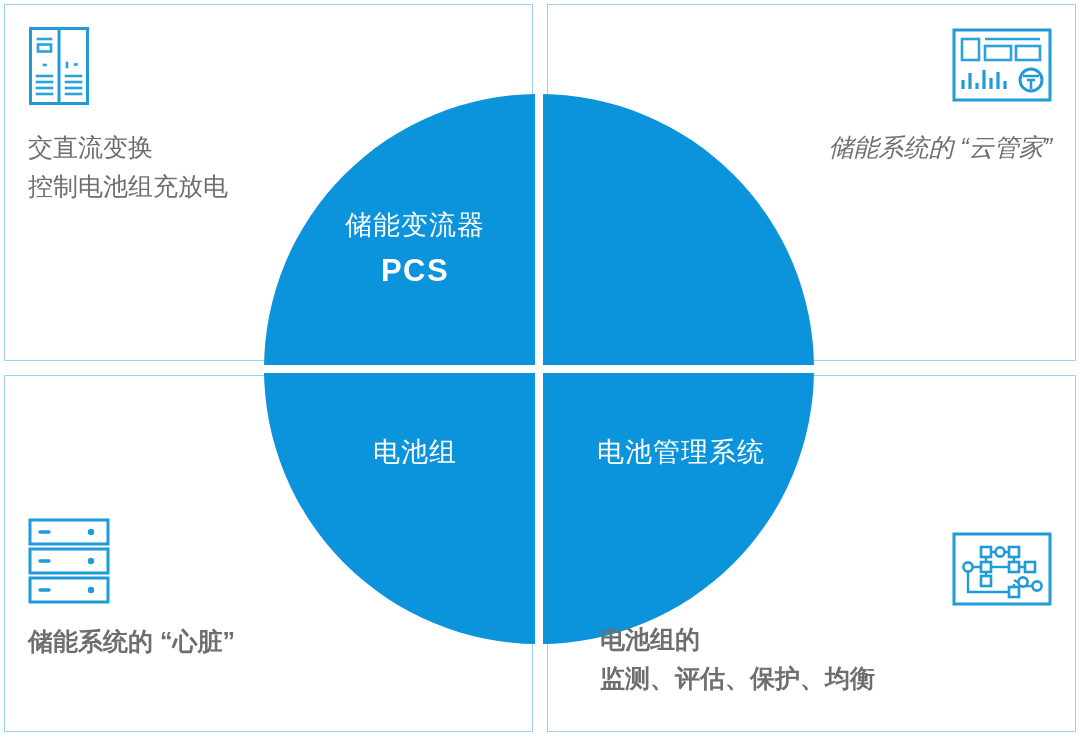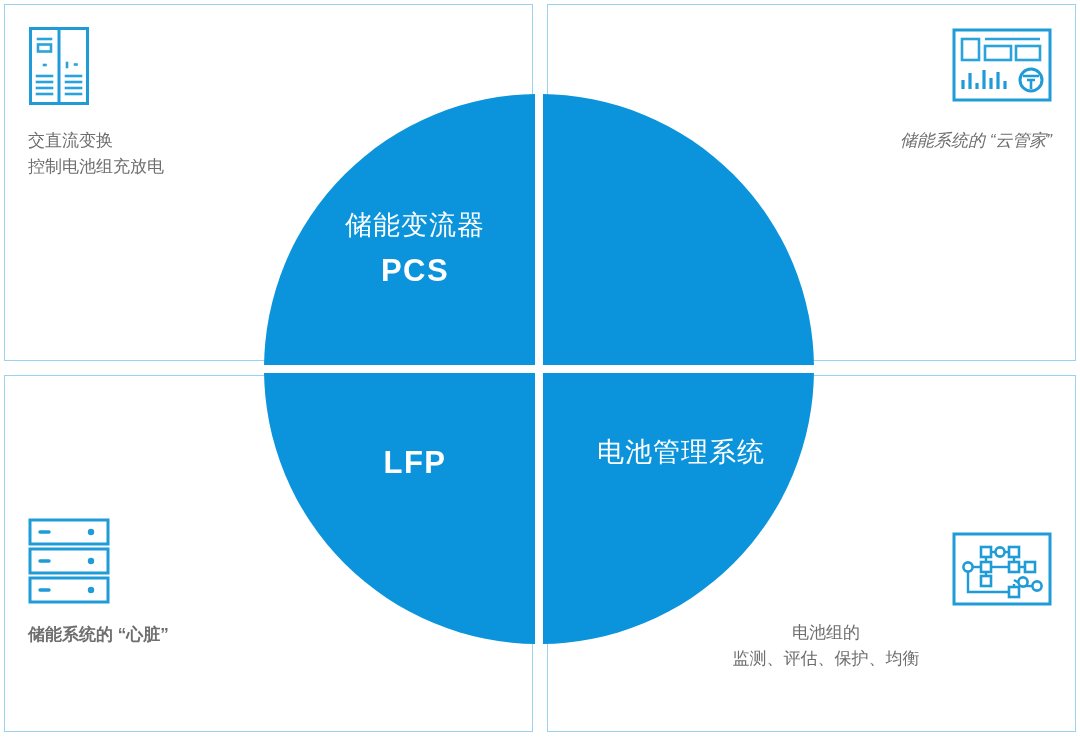--- a/index.html
+++ b/index.html
@@ -78,29 +78,29 @@
   }
   .cl-pcs { left: 300px; top: 208px; width: 230px; }
   .cl-ems { left: 550px; top: 208px; width: 230px; }
   .cl-lfp { left: 300px; top: 435px; width: 230px; }
   .cl-bms { left: 566px; top: 435px; width: 230px; }
 
   
   .caption {
     position: absolute;
     color: #6e6e6e;
-    font-size: 17px;
+    font-size: 25px;
     line-height: 1.55;
     white-space: pre-line;
     z-index: 5;
   }
   .cap-pcs { left: 28px;  top: 128px; text-align: left; }
   .cap-ems { left: 740px; top: 128px; width: 312px; text-align: right; font-style: italic; }
   .cap-lfp { left: 28px;  top: 622px; text-align: left; font-weight: bold; }
-  .cap-bms { left: 600px; top: 620px; width: 452px; text-align: center; }
+  .cap-bms { left: 600px; top: 620px; width: 452px; text-align: left; font-weight: bold; }
 
   
   .icon-box {
     position: absolute;
     z-index: 5;
   }
   .ic-pcs { left: 28px;  top: 26px;  width: 62px; height: 80px; }
   .ic-ems { left: 952px; top: 28px;  width: 100px; height: 74px; }
   .ic-lfp { left: 28px;  top: 518px; width: 82px; height: 86px; }
   .ic-bms { left: 952px; top: 532px; width: 100px; height: 74px; }
@@ -128,21 +128,21 @@
     <div class="wedge-inner"></div>
   </div>
 
   <div class="center-label cl-pcs">
     <span class="cn">储能变流器</span>
     <span class="en">PCS</span>
   </div>
   <div class="center-label cl-ems">
   </div>
   <div class="center-label cl-lfp">
-    <span class="en">LFP</span>
+    <span class="cn">电池组</span>
   </div>
   <div class="center-label cl-bms">
     <span class="cn">电池管理系统</span>
   </div>
 
   <div class="caption cap-pcs">交直流变换
 控制电池组充放电</div>
   <div class="caption cap-ems">储能系统的 “云管家”</div>
   <div class="caption cap-lfp">储能系统的 “心脏”</div>
   <div class="caption cap-bms">电池组的

